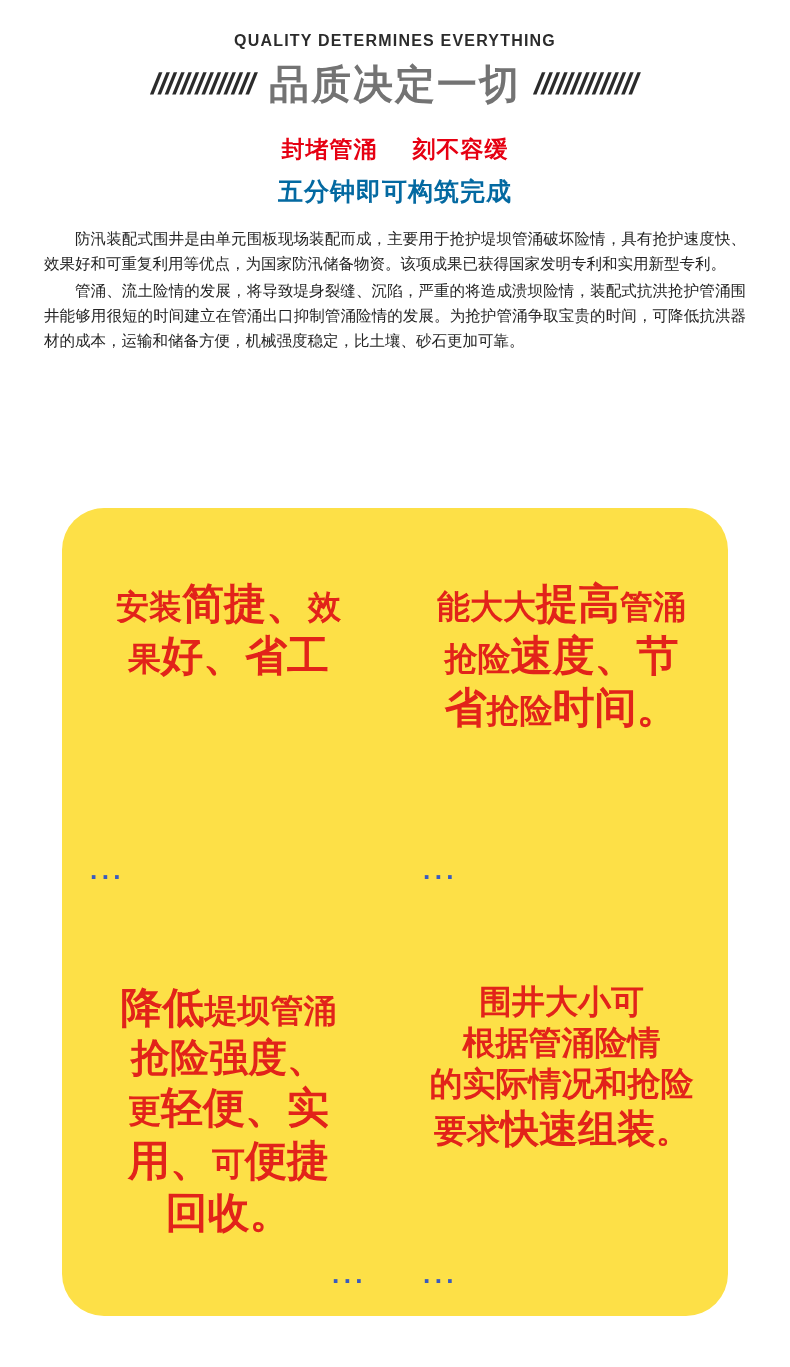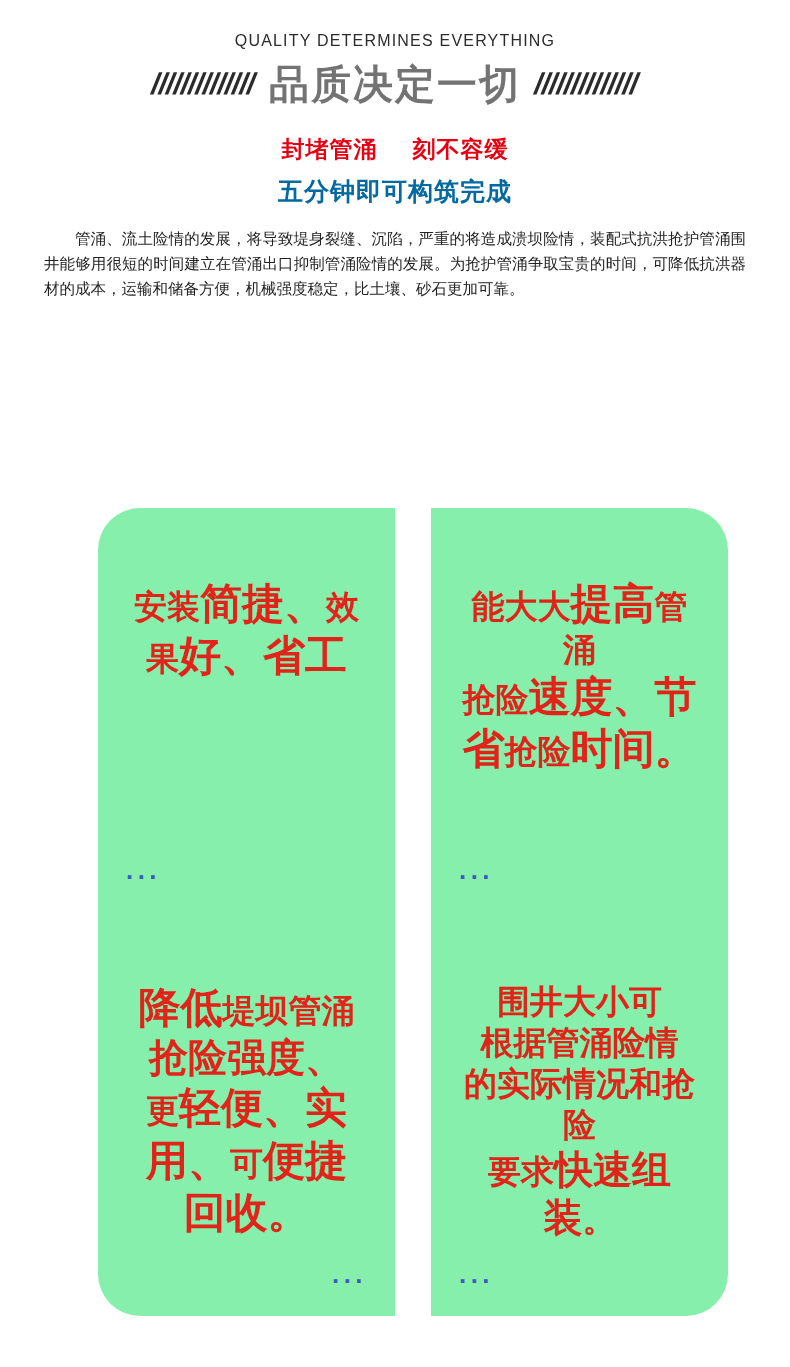--- a/index.html
+++ b/index.html
@@ -18,21 +18,21 @@
     width: 790px;
     height: 1367px;
     position: relative;
     box-sizing: border-box;
   }
 
   
   .eyebrow {
     text-align: center;
     font-size: 16px;
-    font-weight: normal;
+    font-weight: bold;
     letter-spacing: 1.2px;
     color: #2b2b2b;
     padding-top: 32px;
   }
   .title-row {
     display: flex;
     align-items: center;
     justify-content: center;
     gap: 14px;
     margin-top: 14px;
@@ -95,26 +95,25 @@
   .cards {
     position: absolute;
     left: 62px;
     top: 508px;
     width: 666px;
     display: grid;
     grid-template-columns: 333px 333px;
     grid-template-rows: 404px 404px;
   }
   .card {
-    background: #86efac;
+    background: #fde047;
     position: relative;
     box-sizing: border-box;
     padding: 70px 26px 0 26px;
     text-align: center;
-    margin-left: 36px;
   }
   .card.tl { border-top-left-radius: 42px; }
   .card.tr { border-top-right-radius: 42px; text-align: center; }
   .card.bl { border-bottom-left-radius: 42px; }
   .card.br { border-bottom-right-radius: 42px; }
 
   .card-text {
     color: #e2231a;
     font-weight: bold;
     line-height: 1.24;
@@ -151,20 +150,21 @@
 
   <div class="subhead-red">
     <span>封堵管涌</span>
     <span class="gap"></span>
     <span>刻不容缓</span>
   </div>
 
   <div class="subhead-dark">五分钟即可构筑完成</div>
 
   <div class="body-text">
+    <p>防汛装配式围井是由单元围板现场装配而成，主要用于抢护堤坝管涌破坏险情，具有抢护速度快、效果好和可重复利用等优点，为国家防汛储备物资。该项成果已获得国家发明专利和实用新型专利。</p>
     <p>管涌、流土险情的发展，将导致堤身裂缝、沉陷，严重的将造成溃坝险情，装配式抗洪抢护管涌围井能够用很短的时间建立在管涌出口抑制管涌险情的发展。为抢护管涌争取宝贵的时间，可降低抗洪器材的成本，运输和储备方便，机械强度稳定，比土壤、砂石更加可靠。</p>
   </div>
 
   <div class="cards" id="cards-grid">
       <div class="card tl">
         <div class="card-text"><span class="s-md">安装</span><span class="s-xl">简捷、</span><span class="s-md">效</span></div>
         <div class="card-text"><span class="s-md">果</span><span class="s-xl">好、省工</span></div>
         <div class="dots left">···</div>
       </div>
       <div class="card tr">

